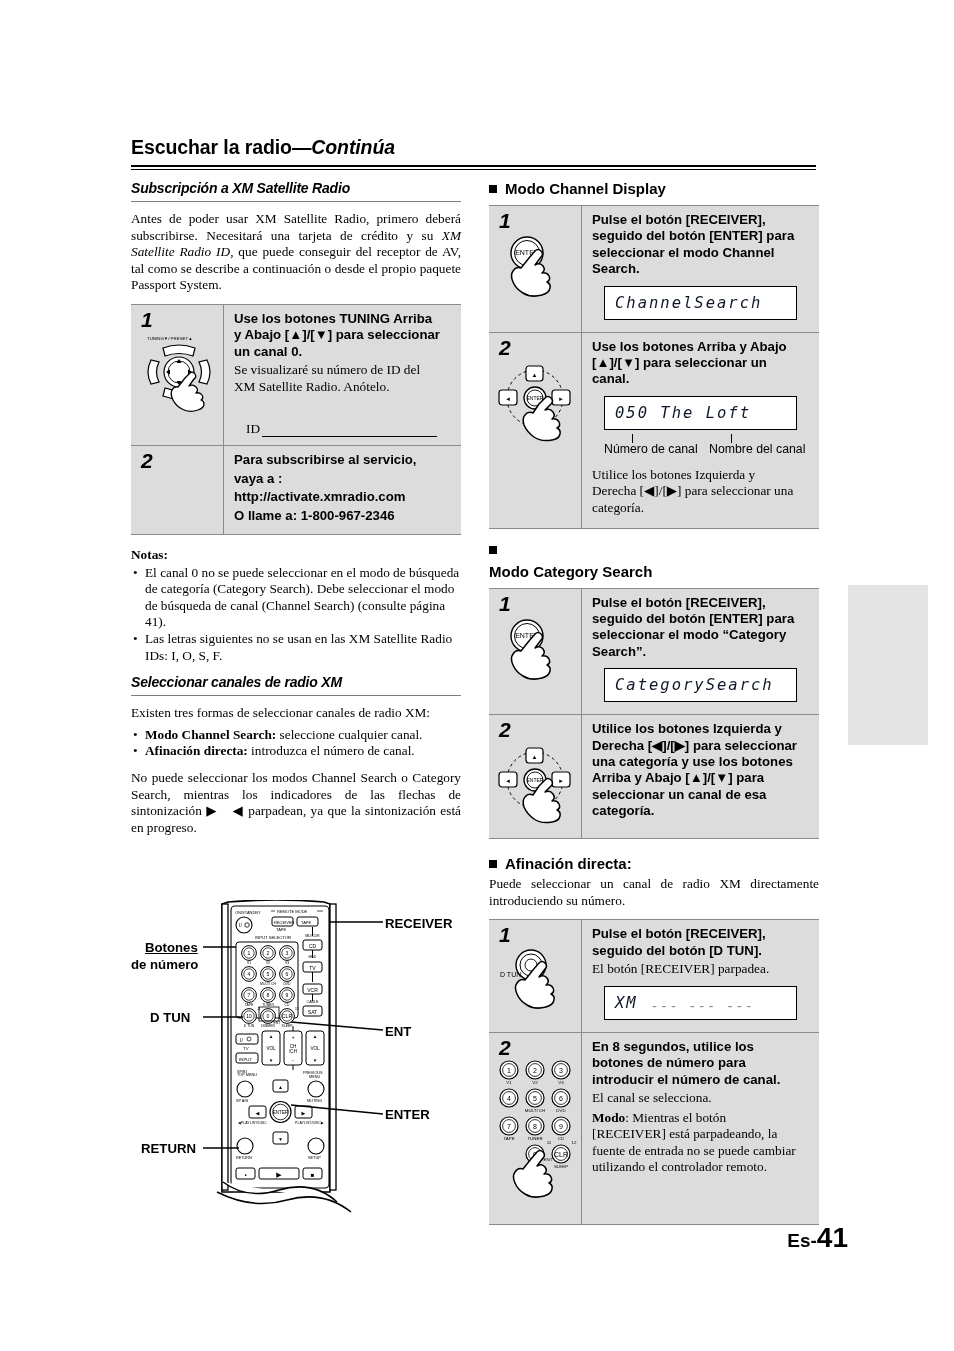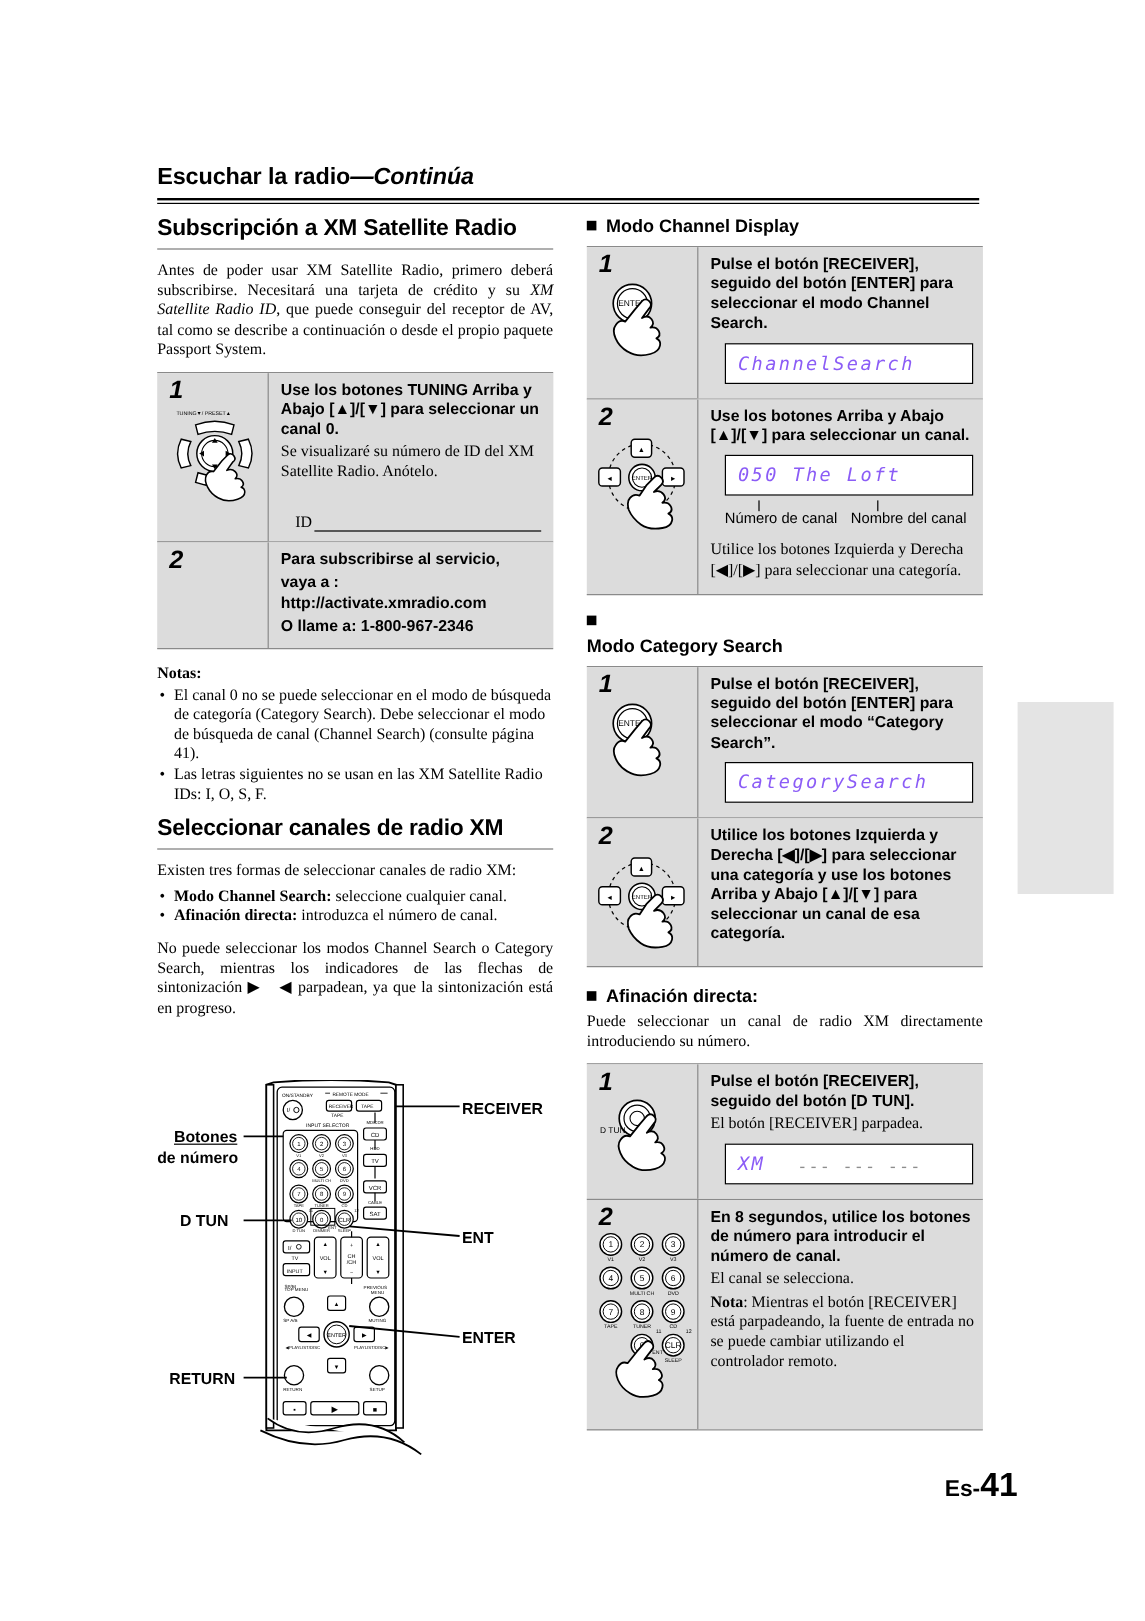--- a/index.html
+++ b/index.html
@@ -62,22 +62,23 @@
   }
   .col-right {
     position: absolute;
     left: 489px;
     top: 180px;
     width: 330px;
   }
   
   .sec-head {
     font-family: "Liberation Sans", sans-serif;
-    font-weight: bold;
-    font-size: 19px;
+    font-style: italic;
+    font-weight: bold;
+    font-size: 14px;
     letter-spacing: -0.2px;
     margin: 0 0 5px 0;
   }
   .sec-rule {
     border-top: 1.9px solid #7b7b7b;
     margin-bottom: 9px;
   }
   .sq-head {
     font-family: "Liberation Sans", sans-serif;
     font-weight: bold;
@@ -156,21 +157,21 @@
     font-family: "Liberation Sans", sans-serif;
     font-weight: bold;
     font-style: italic;
     font-size: 21px;
     line-height: 20px;
     margin-left: 4px;
   }
   .step-right {
     flex: 1;
     background: #fff;
-    padding: 6px 4px 8px 10px;
+    padding: 6px 18px 8px 10px;
     box-sizing: border-box;
     border-left: 1.4px solid #8a8a8a;
   }
   .step-right.grayed { background: #dcdcdc; }
   .step-title {
     font-family: "Liberation Sans", sans-serif;
     font-weight: bold;
     font-size: 13.2px;
     line-height: 16.4px;
     margin: 0 0 2px 0;
@@ -207,21 +208,21 @@
     align-items: center;
     padding: 0 10px;
     box-sizing: border-box;
     position: relative;
   }
   .lcd-text {
     font-family: "DejaVu Sans Mono", monospace;
     font-size: 15.5px;
     font-style: italic;
     letter-spacing: 2.0px;
-    color: #8b5cf6;
+    color: #0f172a;
     white-space: pre;
   }
   .lcd-dashes {
     font-family: "DejaVu Sans Mono", monospace;
     font-size: 14px;
     color: #8d8d8d;
     position: absolute;
     right: 42px;
     bottom: 5px;
     letter-spacing: 1px;
@@ -748,21 +749,21 @@
               <text x="54" y="86">11</text>
                 <text x="79" y="86">12</text>
               <text x="53" y="103">ENT</text>
             </g>
             <path d="M36 101 L42 94 q3 -3 6 0 q3 3 0 6 L42 108 q5 -3 8 1 q3 4 -1 7 q5 -1 7 3 q2 4 -2 6 q4 2 3 6 q-1 5 -8 7 q-11 3 -19 -2 q-7 -4 -10 -11 q-3 -7 0 -11 q3 -5 8 -3 Z" fill="#fff" stroke="#000" stroke-width="1.5" stroke-linejoin="round"></path>
           </svg>
         </div>
         <div class="step-right grayed">
           <p class="step-title">En 8 segundos, utilice los botones de número para introducir el número de canal.</p>
           <p class="step-sub">El canal se selecciona.</p>
-          <p class="step-sub"><span class="bold">Nota</span><span>: Mientras el botón [RECEIVER] está parpadeando, la fuente de entrada no se puede cambiar utilizando el controlador remoto.</span></p>
+          <p class="step-sub"><span class="bold">Modo</span><span>: Mientras el botón [RECEIVER] está parpadeando, la fuente de entrada no se puede cambiar utilizando el controlador remoto.</span></p>
         </div>
       </div>
 
     </div>
 
   </div>
 
   <div class="pageno">
     <span class="es">Es-</span><span class="num">41</span>
   </div>

